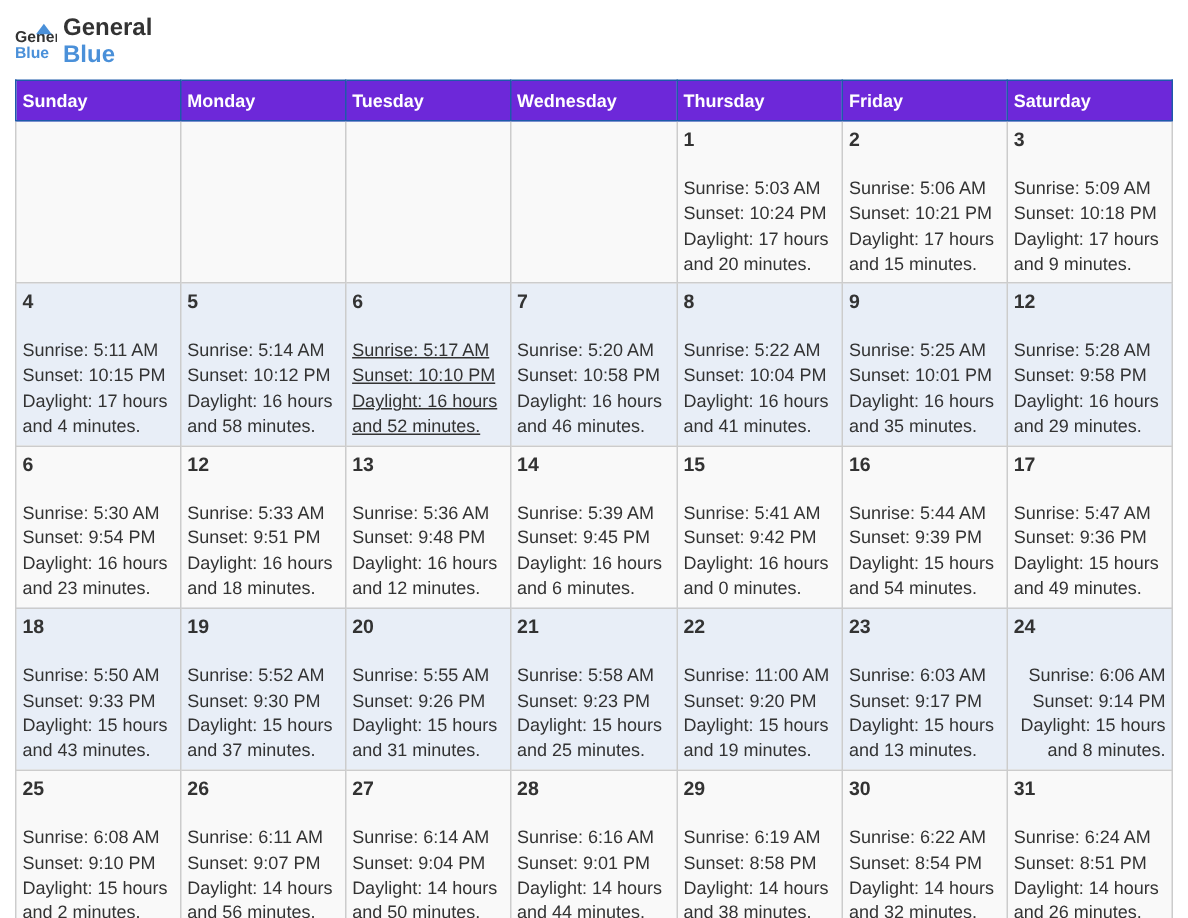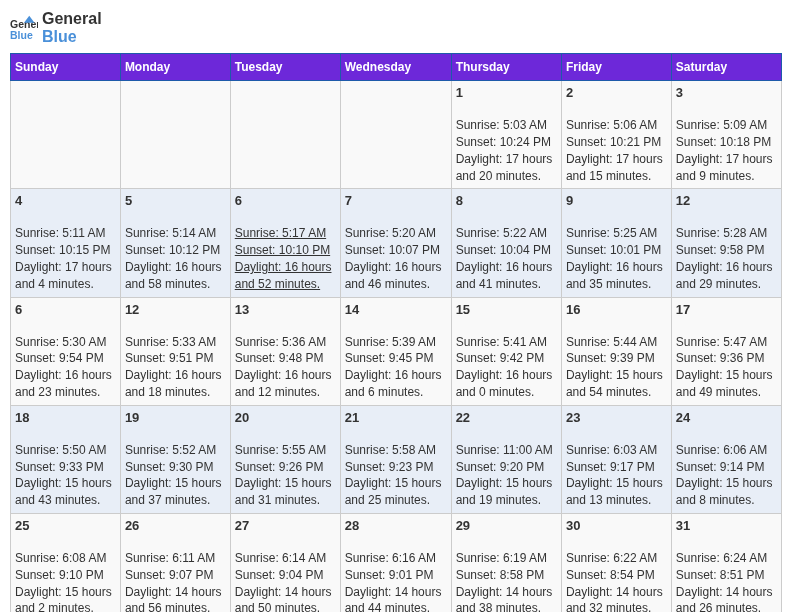--- a/index.html
+++ b/index.html
@@ -157,21 +157,21 @@
         <td>
           <span class="day-num">6</span>
           <div class="day-info" style="white-space: pre-line; text-decoration: underline;">Sunrise: 5:17 AM
 Sunset: 10:10 PM
 Daylight: 16 hours
 and 52 minutes.</div>
         </td>
         <td>
           <span class="day-num">7</span>
           <div class="day-info" style="white-space: pre-line;">Sunrise: 5:20 AM
-Sunset: 10:07 PM
+Sunset: 10:58 PM
 Daylight: 16 hours
 and 46 minutes.</div>
         </td>
         <td>
           <span class="day-num">8</span>
           <div class="day-info" style="white-space: pre-line;">Sunrise: 5:22 AM
 Sunset: 10:04 PM
 Daylight: 16 hours
 and 41 minutes.</div>
         </td>
@@ -279,21 +279,21 @@
         </td>
         <td>
           <span class="day-num">23</span>
           <div class="day-info" style="white-space: pre-line;">Sunrise: 6:03 AM
 Sunset: 9:17 PM
 Daylight: 15 hours
 and 13 minutes.</div>
         </td>
         <td>
           <span class="day-num">24</span>
-          <div class="day-info" style="white-space: pre-line;">Sunrise: 6:06 AM
+          <div class="day-info" style="white-space: pre-line; text-align: right;">Sunrise: 6:06 AM
 Sunset: 9:14 PM
 Daylight: 15 hours
 and 8 minutes.</div>
         </td>
       </tr>
       <tr>
         <td>
           <span class="day-num">25</span>
           <div class="day-info" style="white-space: pre-line;">Sunrise: 6:08 AM
 Sunset: 9:10 PM

